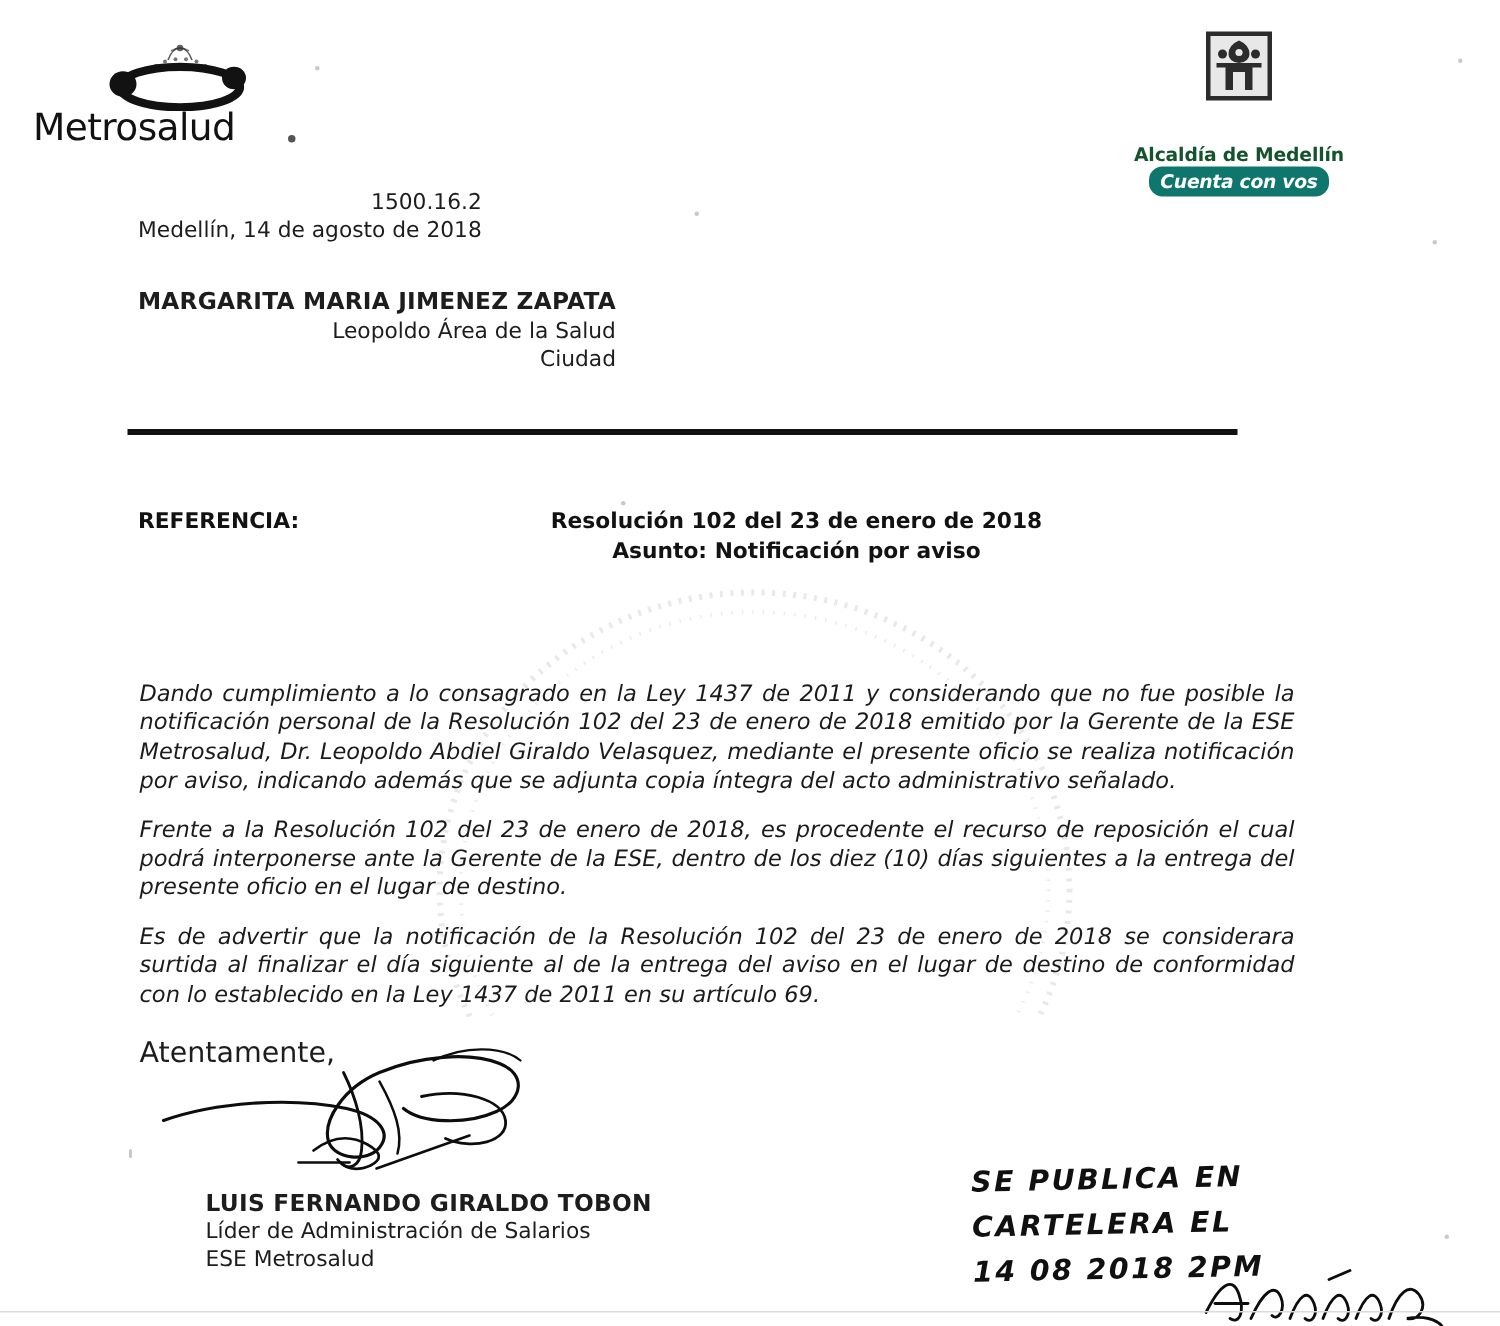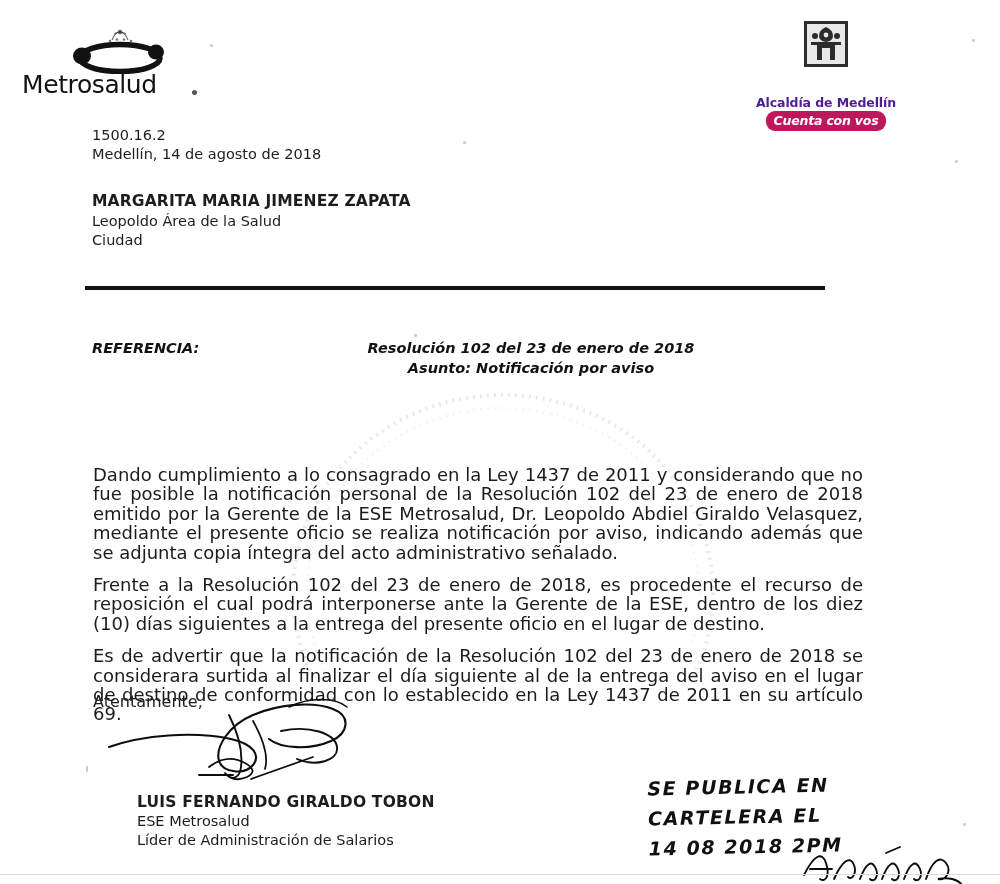--- a/index.html
+++ b/index.html
@@ -72,43 +72,43 @@
   }
   .logo-alcaldia .crest {
     width: 46px;
     height: 48px;
     margin: 0 auto 2px auto;
   }
   .logo-alcaldia .alc-line1 {
     font-family: "DejaVu Sans", sans-serif;
     font-size: 12.5px;
     font-weight: 700;
-    color: #4c1d95;
+    color: #14532d;
     letter-spacing: -0.1px;
     white-space: nowrap;
     line-height: 14px;
     margin-top: 28px;
   }
   .logo-alcaldia .alc-line2 {
     display: inline-block;
     margin-top: 1px;
     padding: 2px 8px 3px 8px;
-    background: #be185d;
+    background: #0f766e;
     color: #fff;
     font-family: "DejaVu Sans", sans-serif;
     font-size: 12.5px;
     font-weight: 700;
     font-style: italic;
     letter-spacing: -0.2px;
     border-radius: 9px;
     white-space: nowrap;
   }
 
   
-  .block-abs { position: absolute; }
+  .block-abs { position: absolute; text-align: right; }
 
   .doc-meta {
     left: 92px;
     top: 126px;
     font-size: 14.5px;
     line-height: 19px;
     color: #1d1d1d;
   }
   .addressee {
     left: 92px;
@@ -136,47 +136,48 @@
   .reference {
     position: absolute;
     left: 92px;
     top: 338px;
     width: 700px;
     font-size: 14.5px;
     font-weight: 700;
     line-height: 20px;
     color: #121212;
   }
-  .reference .ref-row { display: flex; font-style: italic; }
+  .reference .ref-row { display: flex; }
   .reference .ref-label { width: 178px; flex: 0 0 178px; }
   .reference .ref-value { flex: 1; text-align: center; }
 
   
   .body-text {
     position: absolute;
     left: 93px;
-    top: 465px;
+    top: 453px;
     width: 770px;
-    font-size: 18px;
+    font-size: 15px;
     line-height: 19.4px;
     text-align: justify;
     color: #1b1b1b;
+    font-style: italic;
   }
   .body-text p { margin: 0 0 13px 0; }
   .body-text p:last-child { margin-bottom: 0; }
 
   
   .sign-block {
     position: absolute;
     left: 93px;
     top: 693px;
     width: 420px;
   }
   .sign-closing {
-    font-size: 16px;
+    font-size: 19px;
     color: #1d1d1d;
     line-height: 18px;
   }
   .sign-scribble {
     position: absolute;
     left: 10px;
     top: 2px;
     width: 320px;
     height: 92px;
     pointer-events: none;
@@ -360,22 +361,22 @@
           <path d="M96 80 h34" stroke-width="1.8"></path>
           <path d="M178 36 C 206 30, 232 38, 234 52 C 236 66, 212 72, 194 64" stroke-width="1.9"></path>
           <path d="M148 84 L 210 62" stroke-width="1.7"></path>
           <path d="M186 12 C 206 2, 232 2, 244 12" stroke-width="1.5"></path>
         </g>
       </svg>
     </div>
 
     <div class="sign-names">
       <div class="sig-name">LUIS FERNANDO GIRALDO TOBON</div>
+      <div>Líder de Administración de Salarios</div>
       <div>ESE Metrosalud</div>
-      <div>Líder de Administración de Salarios</div>
     </div>
   </div>
 
   <div class="handnote">
     <span class="hn-line">SE PUBLICA EN</span>
     <span class="hn-line">CARTELERA EL</span>
     <span class="hn-line">14 08 2018  2PM</span>
   </div>
 
   <div class="handnote-sig">

